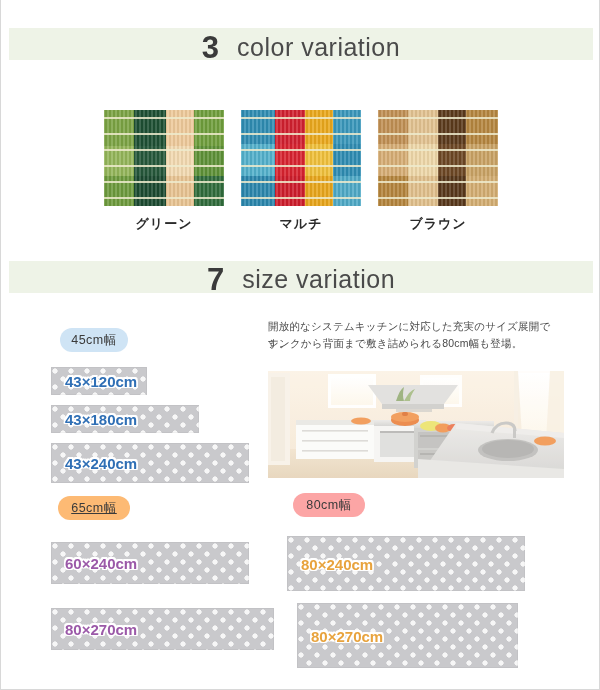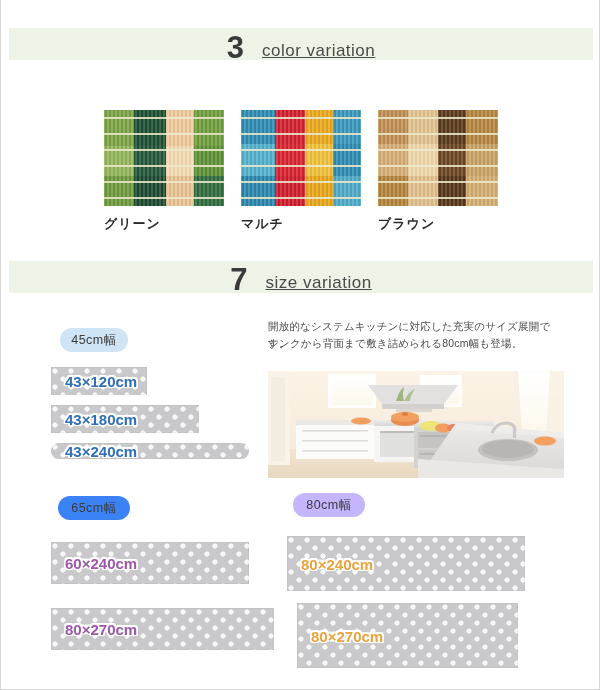--- a/index.html
+++ b/index.html
@@ -36,25 +36,24 @@
     white-space: nowrap;
   }
   .band-num {
     font-size: 31px;
     font-weight: bold;
     color: #3a3a3a;
     vertical-align: -2px;
     letter-spacing: 0px;
   }
   .band-word {
-    font-size: 17px;
+    font-size: 25px;
     color: #4a4a4a;
     letter-spacing: 0.5px;
     margin-left: 18px;
-    text-decoration: underline;
   }
 
   
   .swatch {
     position: absolute;
     width: 120px;
     height: 96px;
     top: 110px;
     overflow: hidden;
   }
@@ -84,21 +83,21 @@
         rgba(240,238,215,0.0) 9px,
         rgba(240,238,215,0.0) 16px);
     mix-blend-mode: normal;
   }
   .cell { position: absolute; }
 
   .swatch-label {
     position: absolute;
     top: 215px;
     width: 120px;
-    text-align: left;
+    text-align: center;
     font-size: 13px;
     font-weight: bold;
     color: #2b2b2b;
     letter-spacing: 1px;
   }
 
   
   .size-badge {
     position: absolute;
     height: 24px;
@@ -327,37 +326,37 @@
 <div class="size-badge" style="left:59px; top:328px; width:68px;">
   <span style="background:#cfe4f5; display:block; width:100%; height:100%; border-radius:12px;"><span>45cm幅</span></span>
 </div>
 
 <div class="mat" style="left:50px; top:367px; width:96px;  height:28px;">
   <span class="mat-label lbl-blue">43×120cm</span>
 </div>
 <div class="mat" style="left:50px; top:405px; width:148px; height:28px;">
   <span class="mat-label lbl-blue">43×180cm</span>
 </div>
-<div class="mat" style="left:50px; top:443px; width:198px; height:16px;border-radius:10px;">
+<div class="mat" style="left:50px; top:443px; width:198px; height:40px;">
   <span class="mat-label lbl-blue">43×240cm</span>
 </div>
 
 <div class="size-badge" style="left:57px; top:496px; width:72px;">
-  <span style="background:#3b82f6; display:block; width:100%; height:100%; border-radius:12px;"><span>65cm幅</span></span>
+  <span style="background:#fdba74; display:block; width:100%; height:100%; border-radius:12px;text-decoration:underline;"><span>65cm幅</span></span>
 </div>
 
 <div class="mat" style="left:50px; top:542px; width:198px; height:42px;">
   <span class="mat-label lbl-purple">60×240cm</span>
 </div>
 <div class="mat" style="left:50px; top:608px; width:223px; height:42px;">
   <span class="mat-label lbl-purple">80×270cm</span>
 </div>
 
 <div class="size-badge" style="left:292px; top:493px; width:72px;">
-  <span style="background:#c4b5fd; display:block; width:100%; height:100%; border-radius:12px;"><span>80cm幅</span></span>
+  <span style="background:#fca5a5; display:block; width:100%; height:100%; border-radius:12px;"><span>80cm幅</span></span>
 </div>
 
 <div class="mat" style="left:286px; top:536px; width:198px; height:55px;padding-left:40px;">
   <span class="mat-label lbl-orange">80×240cm</span>
 </div>
 <div class="mat" style="left:296px; top:603px; width:221px; height:65px;">
   <span class="mat-label lbl-orange">80×270cm</span>
 </div>
 
 </body></html>

